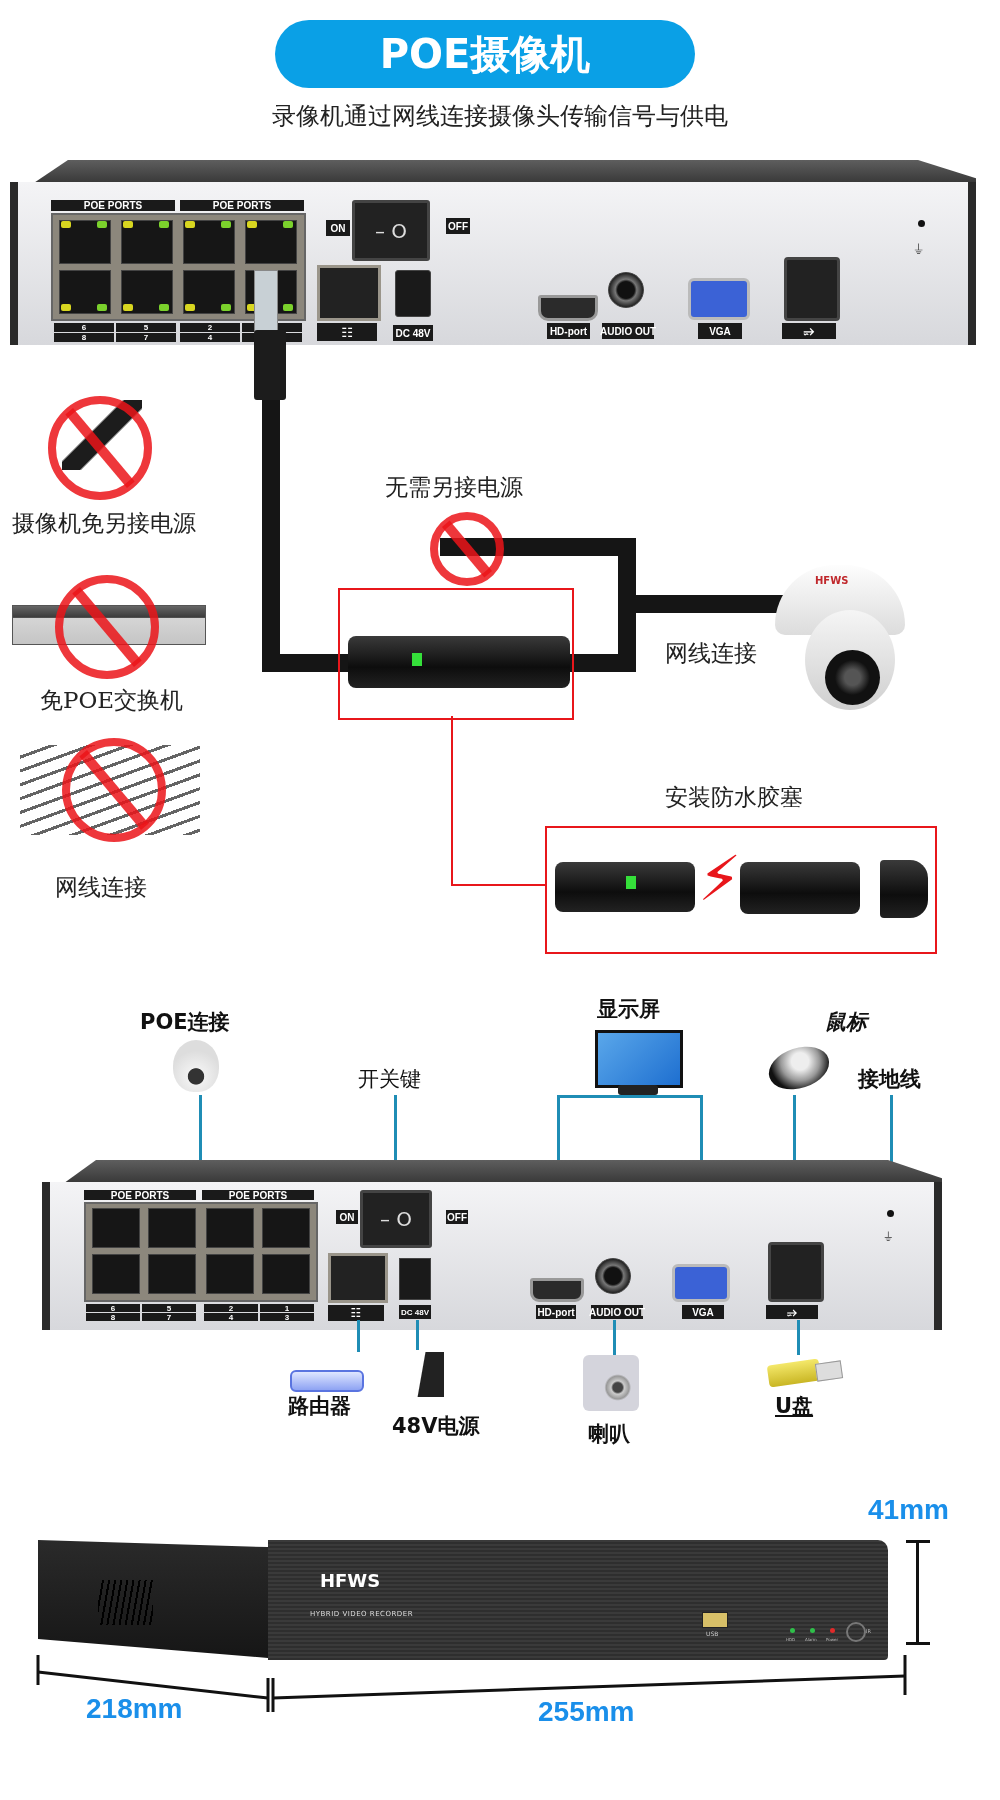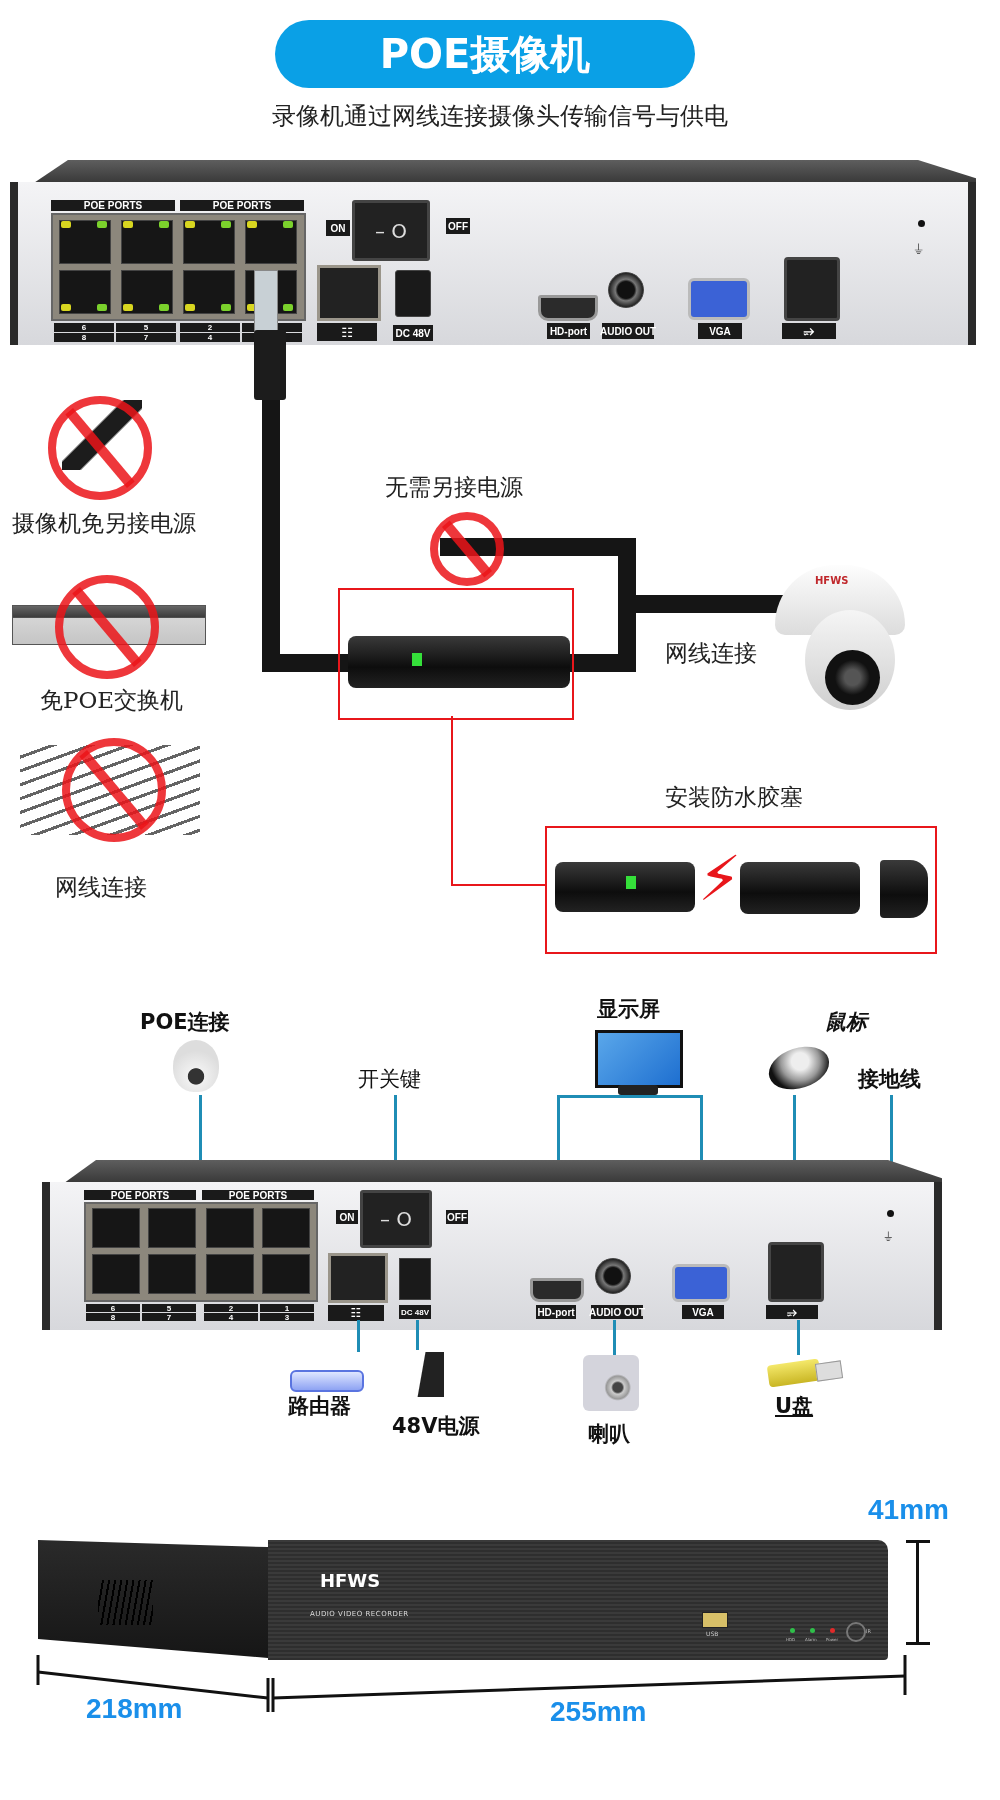--- a/index.html
+++ b/index.html
@@ -225,21 +225,21 @@
 <div class="abs bold-label" style="left:588px;top:1420px;">喇叭</div>
 <div class="abs" style="left:768px;top:1362px;width:52px;height:22px;background:linear-gradient(#f4e86a,#c9b624);border-radius:4px;transform:rotate(-8deg);"></div>
 <div class="abs" style="left:816px;top:1362px;width:24px;height:16px;background:#ddd;border:1px solid #999;transform:rotate(-8deg);"></div>
 <div class="abs bold-label" style="left:775px;top:1392px;text-decoration:underline;">U盘</div>
 
 <div class="abs" style="left:38px;top:1540px;width:850px;height:120px;">
   <div class="abs" style="left:0;top:0;width:230px;height:118px;background:linear-gradient(#2a2a2a,#161616);clip-path:polygon(0 0,100% 6%,100% 100%,0 84%);"></div>
   <div class="abs" style="left:60px;top:40px;width:55px;height:45px;background:repeating-linear-gradient(100deg,transparent 0 4px,#000 4px 6px);"></div>
   <div class="abs" style="left:230px;top:0;width:620px;height:120px;background:repeating-linear-gradient(#3a3a3a 0 2px,#2e2e2e 2px 4px);border-radius:0 10px 4px 0;"></div>
   <div class="abs" style="left:282px;top:30px;color:#fff;font-weight:bold;font-size:18px;">HFWS</div>
-  <div class="abs" style="left:272px;top:70px;color:#ddd;font-size:7px;letter-spacing:.5px;">AUDIO VIDEO RECORDER</div>
+  <div class="abs" style="left:272px;top:70px;color:#ddd;font-size:7px;letter-spacing:.5px;">HYBRID VIDEO RECORDER</div>
   <div class="abs" style="left:664px;top:72px;width:24px;height:14px;background:#d8c068;border:1px solid #222;"></div>
   <div class="abs" style="left:668px;top:90px;color:#ccc;font-size:6px;">USB</div>
   <div class="abs" style="left:752px;top:88px;width:5px;height:5px;border-radius:50%;background:#2fbf4a;"></div>
   <div class="abs" style="left:772px;top:88px;width:5px;height:5px;border-radius:50%;background:#2fbf4a;"></div>
   <div class="abs" style="left:792px;top:88px;width:5px;height:5px;border-radius:50%;background:#e02a2a;"></div>
   <div class="abs" style="left:748px;top:97px;color:#bbb;font-size:4px;">HDD</div>
   <div class="abs" style="left:767px;top:97px;color:#bbb;font-size:4px;">Alarm</div>
   <div class="abs" style="left:788px;top:97px;color:#bbb;font-size:4px;">Power</div>
   <div class="abs" style="left:808px;top:82px;width:16px;height:16px;border:2px solid #777;border-radius:50%;"></div>
   <div class="abs" style="left:828px;top:88px;color:#bbb;font-size:5px;">IR</div>
@@ -252,13 +252,13 @@
 
 <svg class="abs" style="left:0;top:1650px;" width="1000" height="80">
   <line x1="38" y1="5" x2="38" y2="35" stroke="#111" stroke-width="3"></line>
   <line x1="38" y1="22" x2="268" y2="48" stroke="#111" stroke-width="3"></line>
   <line x1="268" y1="28" x2="268" y2="62" stroke="#111" stroke-width="3"></line>
   <line x1="273" y1="28" x2="273" y2="62" stroke="#111" stroke-width="3"></line>
   <line x1="273" y1="48" x2="905" y2="26" stroke="#111" stroke-width="3"></line>
   <line x1="905" y1="5" x2="905" y2="45" stroke="#111" stroke-width="3"></line>
 </svg>
 <div class="abs dim-label" style="left:86px;top:1693px;">218mm</div>
-<div class="abs dim-label" style="left:550px;top:1696px;">255mm</div>
+<div class="abs dim-label" style="left:538px;top:1696px;">255mm</div>
 
 </body></html>

